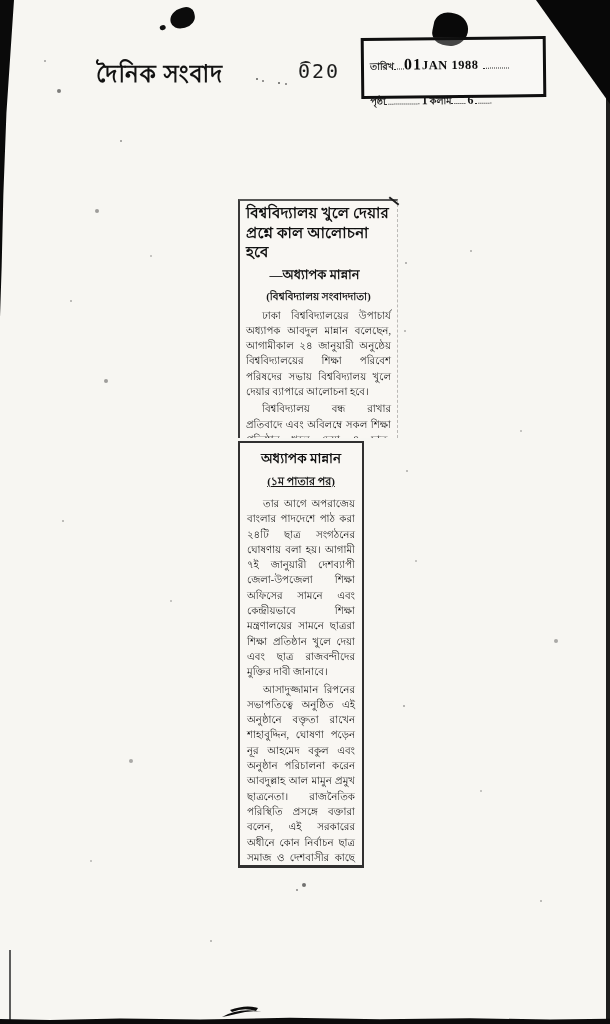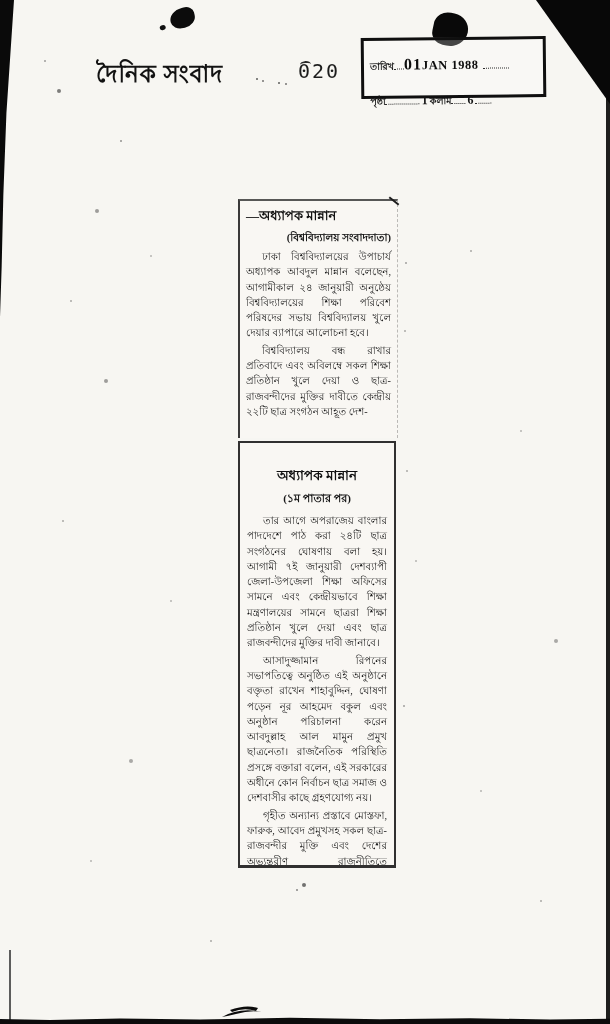--- a/index.html
+++ b/index.html
@@ -56,29 +56,29 @@
   .stamp-date-rest{font-size:12.5px;font-weight:800;letter-spacing:.5px;color:#0e0e0e;margin-left:0;}
   .stamp-val{font-size:12px;font-weight:700;color:#141414;margin:0 2px;}
   
   .clip-box{position:absolute;background:rgba(250,249,244,.6);}
   .clip1{left:238px;top:199px;width:160px;height:239px;
     border-left:2px solid rgba(25,25,25,.85);
     border-top:2px solid rgba(25,25,25,.72);
     border-right:1px dashed rgba(40,40,40,.3);
     padding:3px 6px 0 6px;box-sizing:border-box;overflow:hidden;}
   .clip1-hook{position:absolute;left:388px;top:200px;width:12px;height:2px;background:#1d1d1d;transform:rotate(38deg);}
-  .clip2{left:238px;top:441px;width:158px;height:427px;
+  .clip2{left:238px;top:441px;width:126px;height:427px;
     border:2px solid rgba(20,20,20,.88);border-bottom-width:3px;
-    padding:22px 7px;box-sizing:border-box;overflow:hidden;}
+    padding:5px 7px;box-sizing:border-box;overflow:hidden;}
   .headline{font-size:15px;font-weight:800;line-height:1.3;color:#101010;letter-spacing:.2px;}
-  .byline{font-size:13px;font-weight:800;text-align:left;padding-right:8px;margin-top:2px;color:#101010;}
-  .correspondent{font-size:10.5px;text-align:right;margin-top:3px;font-weight:600;}
+  .byline{font-size:13px;font-weight:800;text-align:center;padding-right:8px;margin-top:2px;color:#101010;}
+  .correspondent{font-size:10.5px;text-align:center;margin-top:3px;font-weight:600;}
   .news-p{font-size:10.2px;line-height:1.5;text-align:justify;text-indent:16px;margin:2px 0 0 0;color:#181818;word-break:break-word;}
   .clip2-header{font-size:13.5px;font-weight:800;text-align:center;color:#0f0f0f;}
-  .clip2-sub{font-size:11px;font-weight:700;text-align:center;margin:2px 0 4px 0;}
+  .clip2-sub{font-size:11px;font-weight:700;text-align:center;margin:2px 0 4px 0;text-decoration:underline;}
 </style>
 </head>
 <body>
 
 <div class="page">
 
   <div class="edge-right-strip"></div>
   <div class="edge-top-right"></div>
   <div class="edge-left"></div>
   <div class="edge-left-bottom"></div>
@@ -108,20 +108,22 @@
       <span class="leader" style="width:34px"></span>
       <span class="stamp-val">1</span>
       <span class="stamp-label">কলাম</span>
       <span class="leader" style="width:14px"></span>
       <span class="stamp-val">6</span>
       <span class="leader" style="width:16px"></span>
     </div>
   </div>
 
   <div class="clip-box clip1">
+    <div class="headline">বিশ্ববিদ্যালয় খুলে দেয়ার</div>
+    <div class="headline">প্রশ্নে কাল আলোচনা হবে</div>
     <div class="byline">—অধ্যাপক মান্নান</div>
     <div class="correspondent">(বিশ্ববিদ্যালয় সংবাদদাতা)</div>
     <p class="news-p">ঢাকা বিশ্ববিদ্যালয়ের উপাচার্য অধ্যাপক আবদুল মান্নান বলেছেন, আগামীকাল ২৪ জানুয়ারী অনুষ্ঠেয় বিশ্ববিদ্যালয়ের শিক্ষা পরিবেশ পরিষদের সভায় বিশ্ববিদ্যালয় খুলে দেয়ার ব্যাপারে আলোচনা হবে।</p>
     <p class="news-p">বিশ্ববিদ্যালয় বন্ধ রাখার প্রতিবাদে এবং অবিলম্বে সকল শিক্ষা প্রতিষ্ঠান খুলে দেয়া ও ছাত্র-রাজবন্দীদের মুক্তির দাবীতে কেন্দ্রীয় ২২টি ছাত্র সংগঠন আহূত দেশ-</p>
 
   </div>
   <div class="clip1-hook"></div>
 
   <div class="clip-box clip2">
     <div class="clip2-header">অধ্যাপক মান্নান</div>

